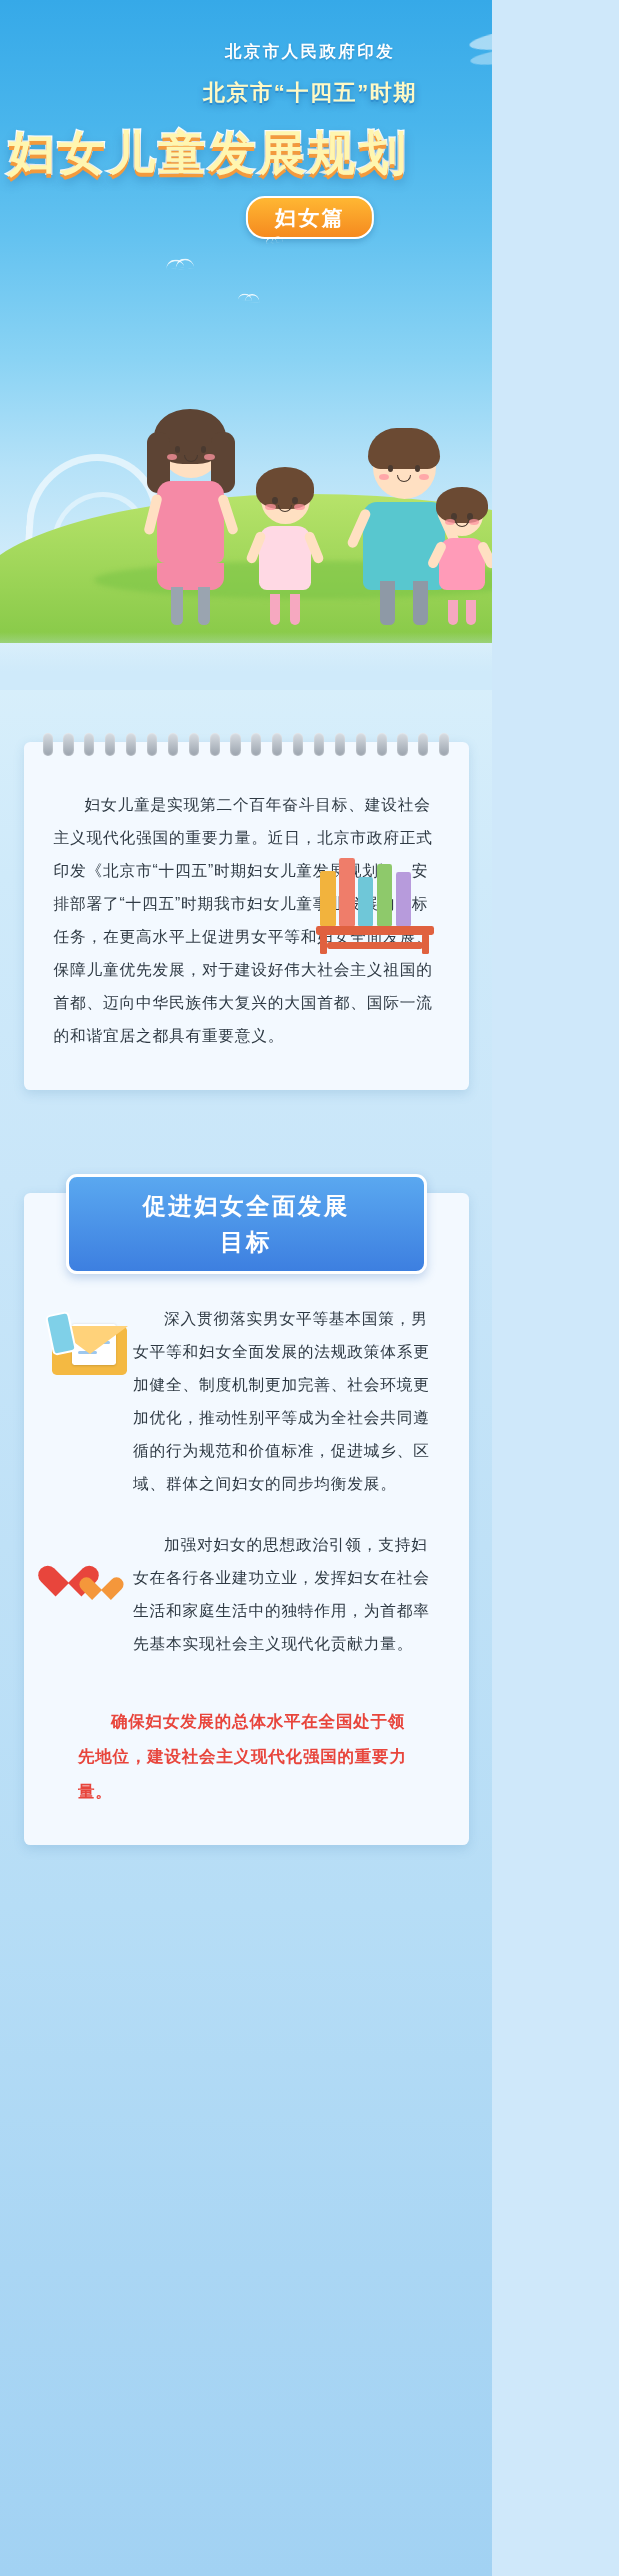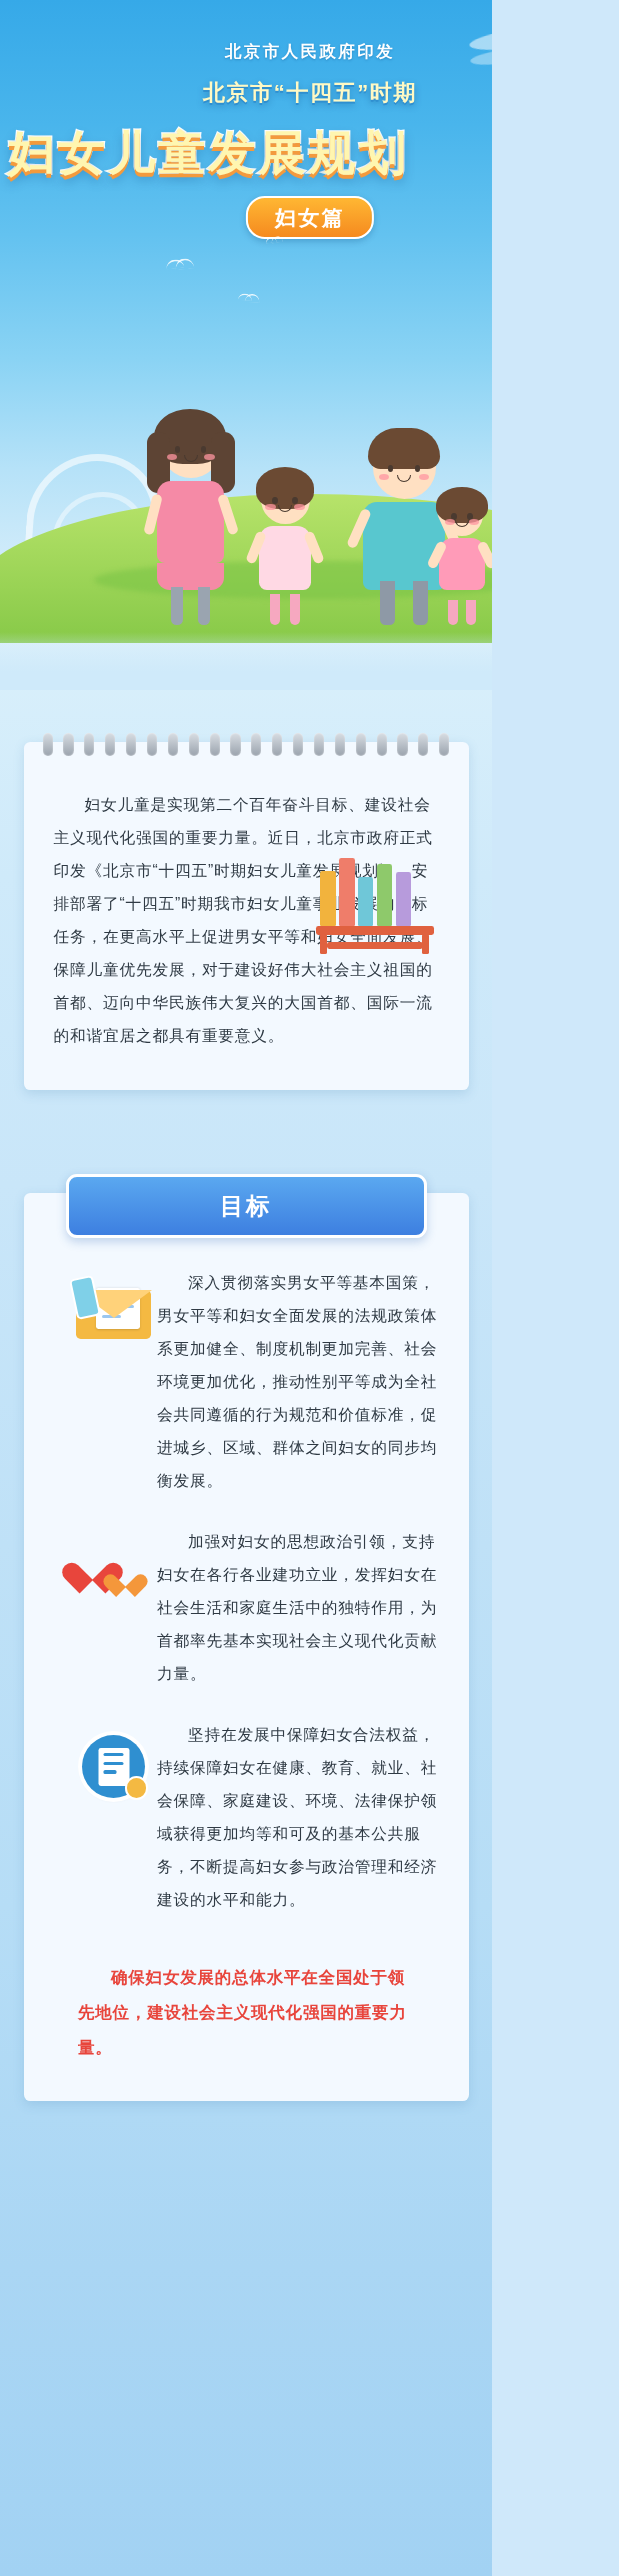--- a/index.html
+++ b/index.html
@@ -287,21 +287,20 @@
     font-weight: bold;
     letter-spacing: 2.4px;
     line-height: 36px;
     padding: 11px 7.8px;
     box-shadow: 0 3.9px 9.4px rgba(40,100,180,.25);
   }
   .para-row {
     display: flex;
     align-items: flex-start;
     padding: 28px 28px 0 23.5px;
-    margin-left: 24px;
   }
   .para-icon {
     flex: 0 0 86px;
     height: 86px;
     position: relative;
     margin-top: 4.7px;
   }
   .para-text {
     flex: 1;
     font-size: 15.7px;
@@ -536,20 +535,21 @@
       <div class="shelf-leg l"></div>
         <div class="shelf-leg r"></div>
     </div>
 
     <div class="note-text">妇女儿童是实现第二个百年奋斗目标、建设社会主义现代化强国的重要力量。近日，北京市政府正式印发《北京市“十四五”时期妇女儿童发展规划》，安排部署了“十四五”时期我市妇女儿童事业发展的目标任务，在更高水平上促进男女平等和妇女全面发展、保障儿童优先发展，对于建设好伟大社会主义祖国的首都、迈向中华民族伟大复兴的大国首都、国际一流的和谐宜居之都具有重要意义。</div>
   </div>
 
   <div style="height:56px"></div>
   <div class="section">
     <div class="section-title">
+      <div>促进妇女全面发展</div>
       <div>目标</div>
     </div>
 
     <div class="para-row">
       <div class="para-icon">
         <div class="ico-env">
           <div class="ico-env-paper">
               <i></i>
               <i></i>
               <i class="short"></i>
@@ -561,33 +561,20 @@
     </div>
 
     <div class="para-row">
       <div class="para-icon">
         <div class="ico-heart red"></div>
         <div class="ico-heart orange"></div>
       </div>
       <div class="para-text">加强对妇女的思想政治引领，支持妇女在各行各业建功立业，发挥妇女在社会生活和家庭生活中的独特作用，为首都率先基本实现社会主义现代化贡献力量。</div>
     </div>
 
-    <div class="para-row">
-      <div class="para-icon">
-        <div class="ico-badge">
-          <div class="ico-badge-doc">
-              <i></i>
-              <i></i>
-              <i class="short"></i>
-            </div>
-          <div class="ico-badge-check"></div>
-        </div>
-      </div>
-      <div class="para-text">坚持在发展中保障妇女合法权益，持续保障妇女在健康、教育、就业、社会保障、家庭建设、环境、法律保护领域获得更加均等和可及的基本公共服务，不断提高妇女参与政治管理和经济建设的水平和能力。</div>
-    </div>
 
     <div class="highlight-box">
       <div class="highlight-text">确保妇女发展的总体水平在全国处于领先地位，建设社会主义现代化强国的重要力量。</div>
     </div>
   </div>
 
   <div class="bottom-pad"></div>
 </div>
 
 

